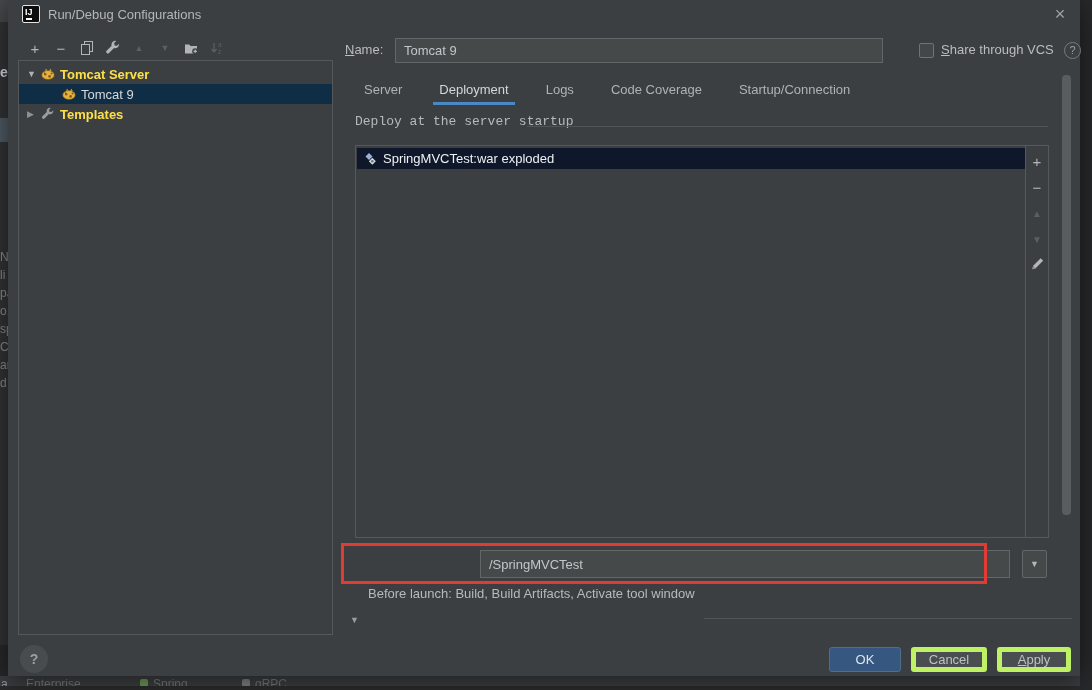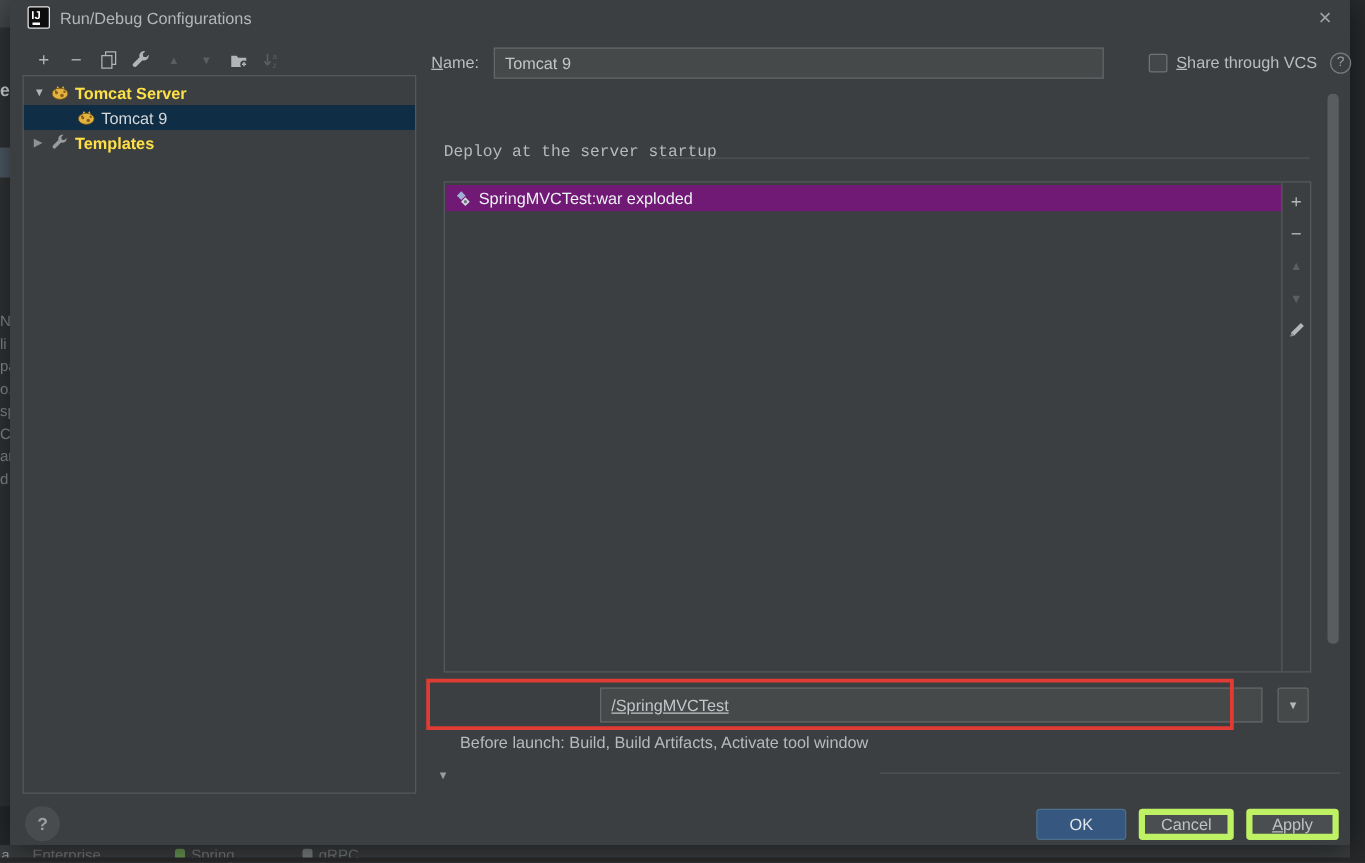--- a/index.html
+++ b/index.html
@@ -68,36 +68,36 @@
   
   .tabs { position:absolute; left:350px; top:78px; display:flex; gap:25px; }
   .tab { padding:4px 6px 8px 6px; color:#b0b3b5; }
   .tab.selected { color:#d4d7d9; border-bottom:3px solid #4a88c7; padding-bottom:5px; }
 
   
   .sec-label { position:absolute; left:347px; top:114px; color:#b7babc;font-family:Liberation Mono, monospace; }
   .sec-line { position:absolute; left:519px; top:126px; width:521px; height:1px; background:#515456; }
   .list-panel { position:absolute; left:347px; top:145px; width:694px; height:393px;
                 border:1px solid #56595c; background:#3c3f41; }
-  .list-row { position:absolute; left:1px; top:2px; width:668px; height:21px; background:#701a75;
+  .list-row { position:absolute; left:1px; top:2px; width:668px; height:21px; background:#0f172a;
               display:flex; align-items:center; color:#eef1f3; }
   .list-row svg { margin-left:6px; }
   .list-row .lbl { margin-left:6px; }
   .side-sep { position:absolute; left:669px; top:0; width:1px; height:100%; background:#56595c; }
   .sbtn { position:absolute; left:670px; width:22px; height:22px; display:flex; align-items:center;
           justify-content:center; color:#b4b6b8; font-size:15px; }
   .sbtn.dis { color:#5c5f61; font-size:10px; }
 
   
   .scrollbar { position:absolute; left:1054px; top:75px; width:9px; height:440px;
                background:#5a5d5f; border-radius:4px; }
 
   
   .ctx-label { position:absolute; left:347px; top:550px; height:28px; line-height:28px; color:#b7babc; }
-  .ctx-input { position:absolute; left:472px; top:550px; width:530px; height:28px;text-decoration:underline; }
+  .ctx-input { position:absolute; left:472px; top:550px; width:530px; height:28px; }
   .ctx-drop { position:absolute; left:1014px; top:550px; width:25px; height:28px; background:#45494a;
               border:1px solid #646768; border-radius:2px; color:#b4b6b8; font-size:9px;
               display:flex; align-items:center; justify-content:center; }
   .annotation { position:absolute; left:333px; top:543px; width:646px; height:41px;
                 border:3px solid #e13c34; pointer-events:none; z-index:10; }
 
   
   .bl-arrow { position:absolute; left:342px; top:615px; font-size:9px; color:#9a9da0; }
   .bl-label { position:absolute; left:360px; top:586px; color:#b7babc; }
   .bl-line { position:absolute; left:696px; top:618px; width:368px; height:1px; background:#515456; }
@@ -218,20 +218,27 @@
         <span class="lbl">Templates</span>
       </div>
     </div>
 
     <div class="name-label"><span class="u">N</span><span>ame:</span></div>
     <input class="field name-input" value="Tomcat 9" style="">
     <div class="checkbox"></div>
     <div class="share-label"><span class="u">S</span><span>hare through VCS</span></div>
     <div class="help-circ share-help">?</div>
 
+    <div class="tabs">
+      <div class="tab">Server</div>
+      <div class="tab selected">Deployment</div>
+      <div class="tab">Logs</div>
+      <div class="tab">Code Coverage</div>
+      <div class="tab">Startup/Connection</div>
+    </div>
 
     <div class="sec-label">Deploy at the server startup</div>
     <div class="sec-line"></div>
 
     <div class="list-panel">
       <div class="list-row">
         <svg width="14" height="14" viewBox="0 0 14 14">
             <path d="M6 1 9.5 4.5 6 8 2.5 4.5z" fill="#9fb0d4"></path>
             <path d="M9.3 5.8 12.8 9.3 9.3 12.8 5.8 9.3z" fill="#d4d8dd"></path>
             <circle cx="9.3" cy="9.3" r="1.3" fill="#6f7680"></circle>

